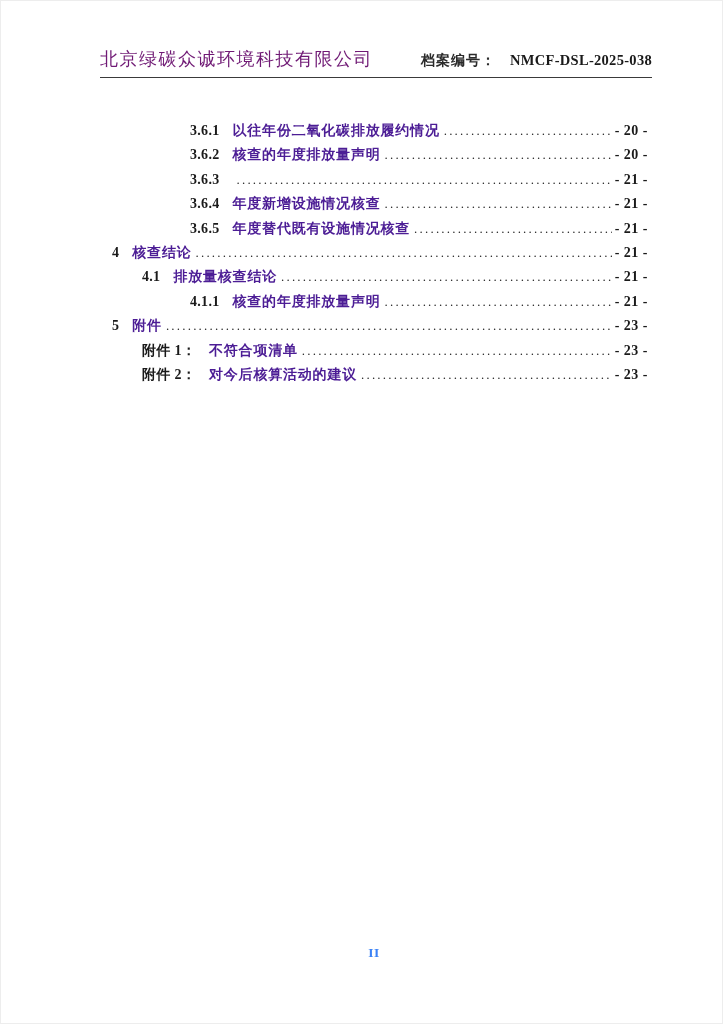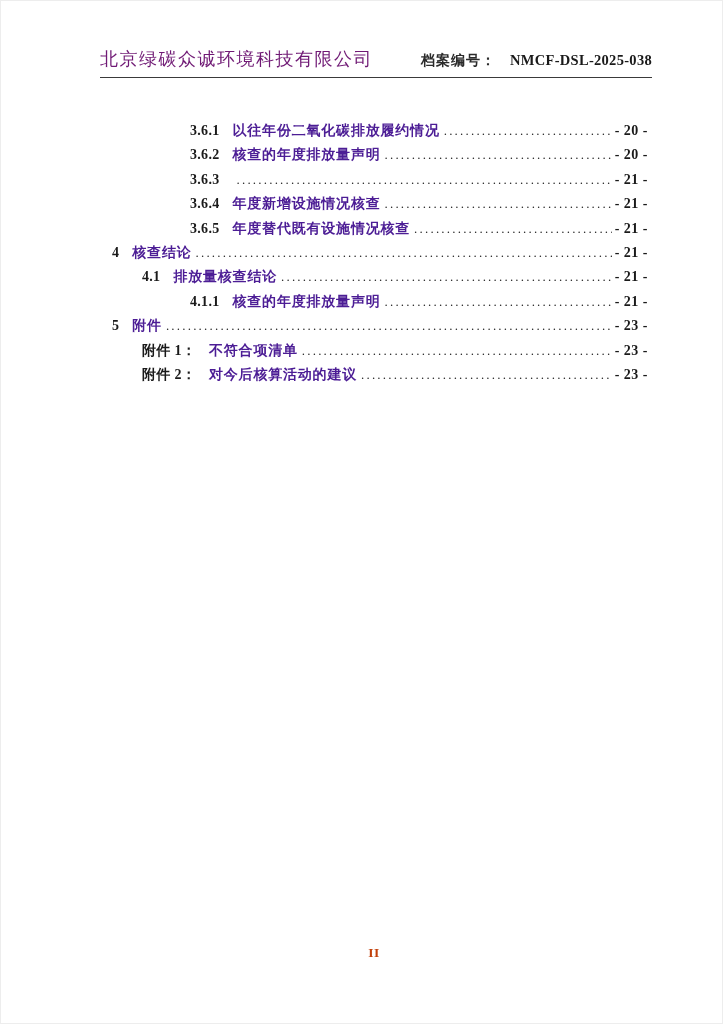--- a/index.html
+++ b/index.html
@@ -99,21 +99,21 @@
 
   
   .doc-footer {
     position: absolute;
     left: 100px;
     right: 75px;
     top: 945px;
     text-align: center;
     font-size: 13.5px;
     font-weight: 700;
-    color: #c2410c;
+    color: #3b82f6;
     letter-spacing: 0.5px;
   }
 </style>
 </head>
 <body>
 
 <div class="page">
 
   <div class="doc-header">
     <span class="header-company">北京绿碳众诚环境科技有限公司</span>

